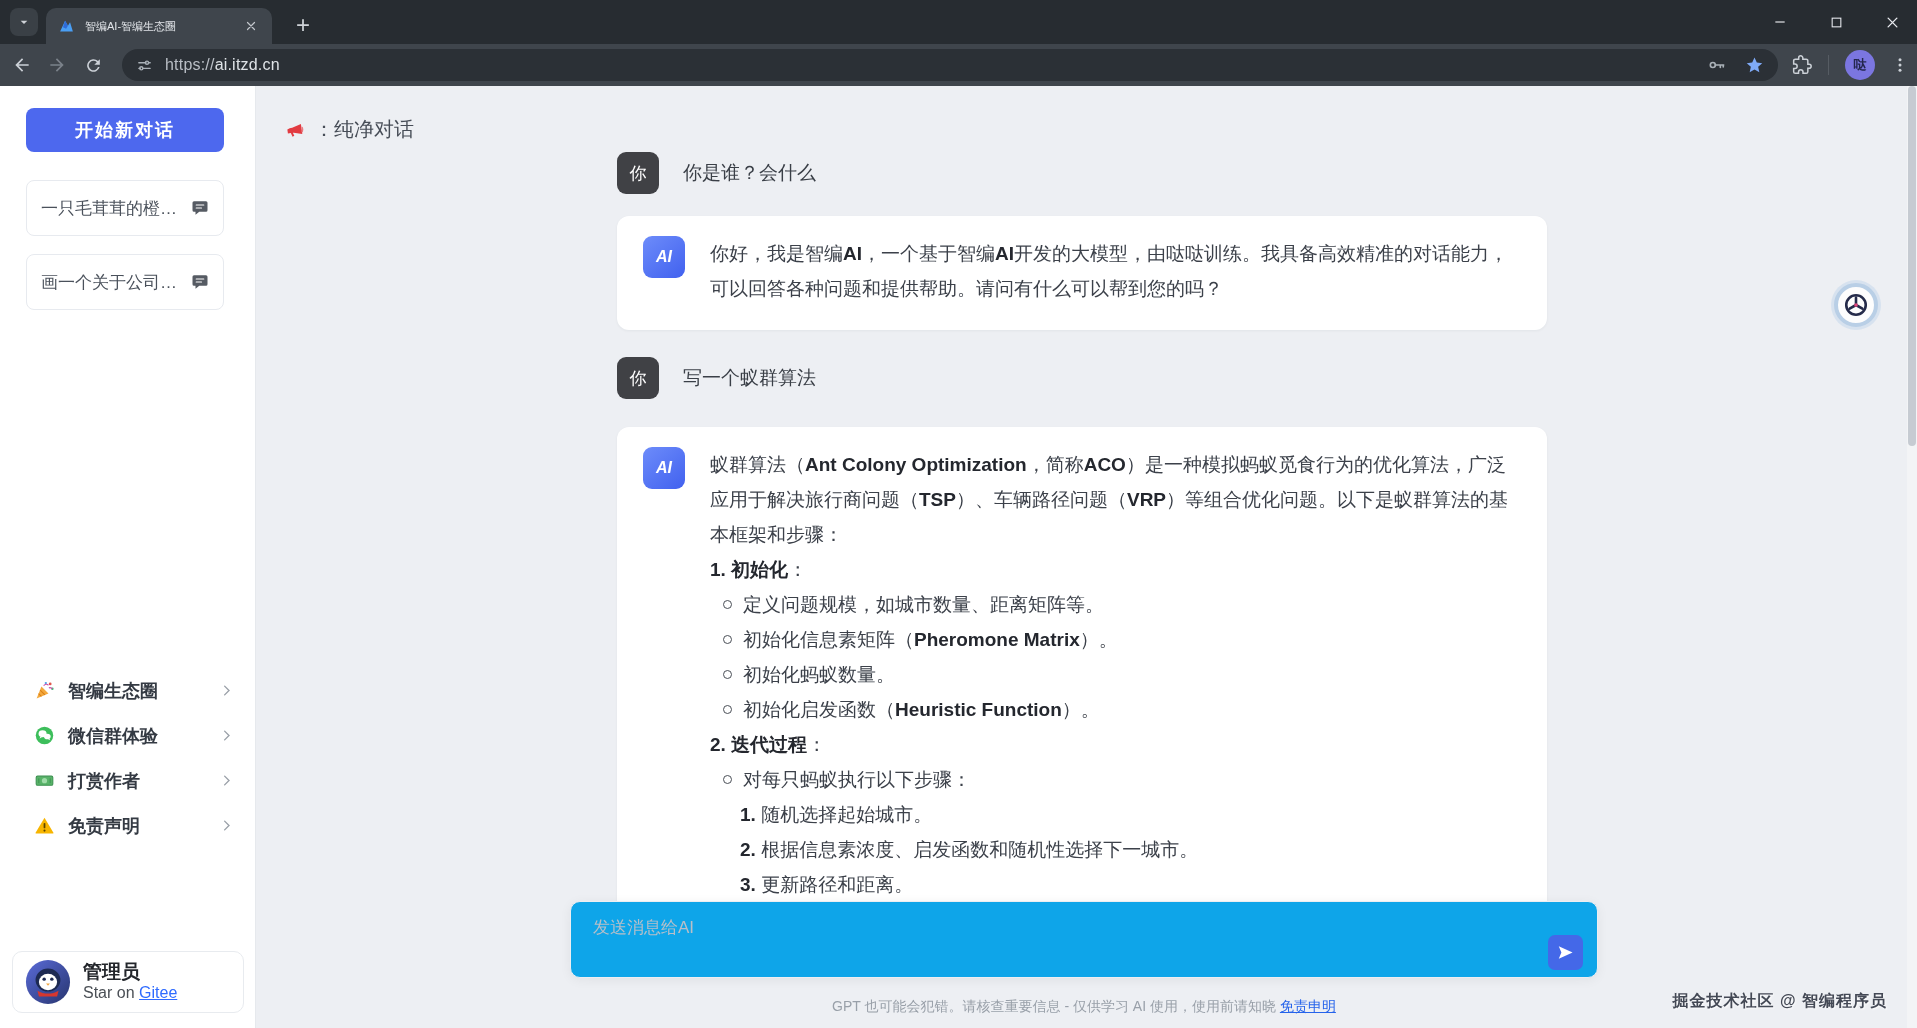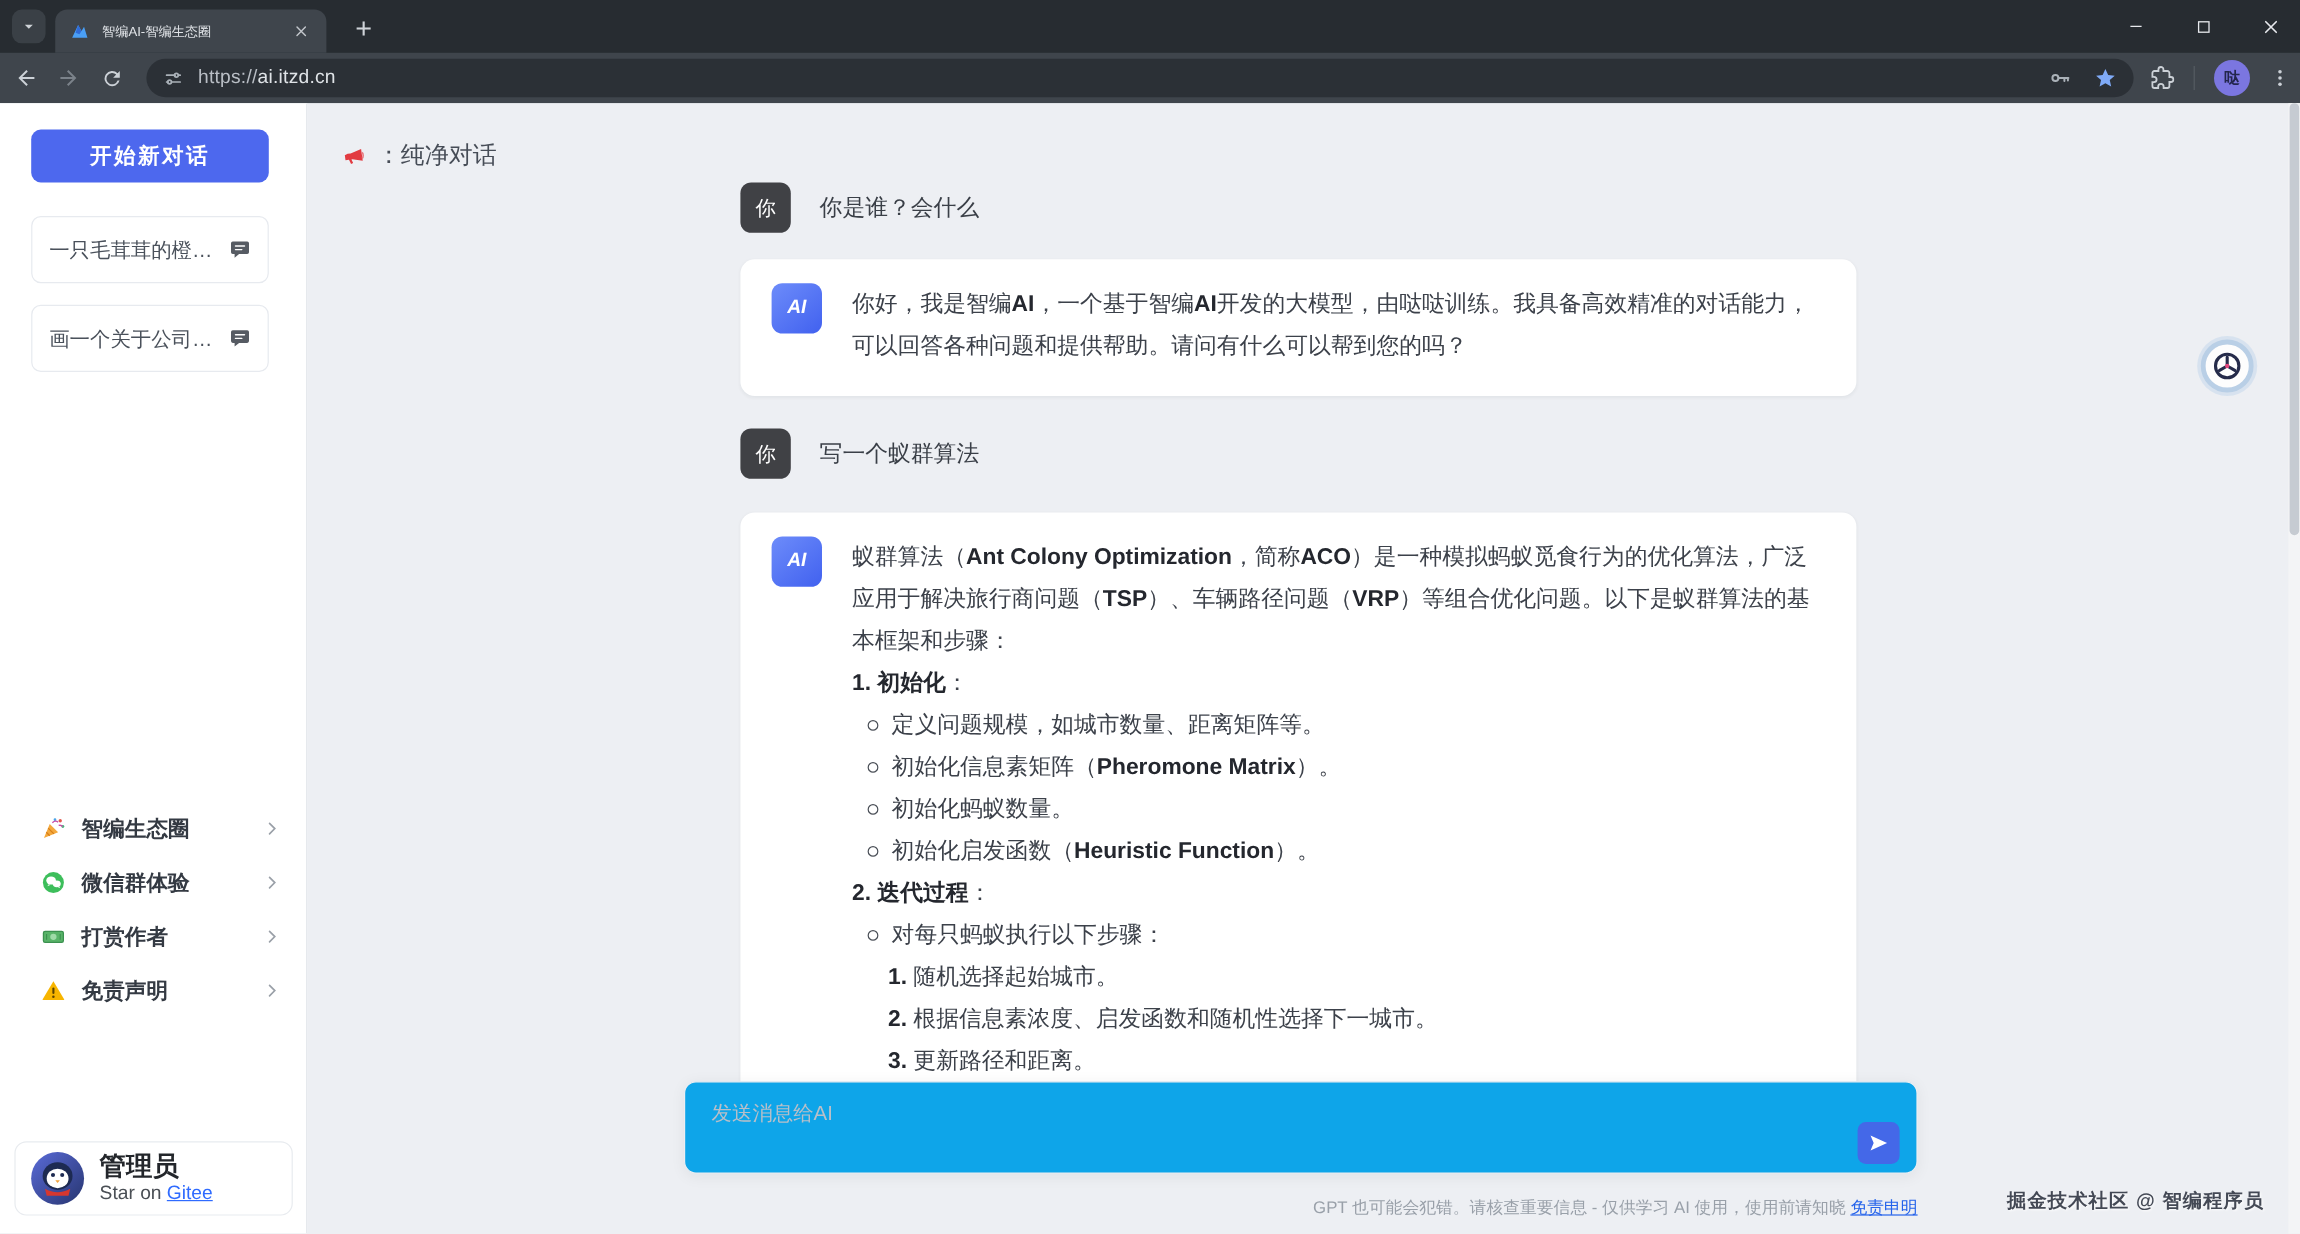--- a/index.html
+++ b/index.html
@@ -41,21 +41,21 @@
     color:#fff;font-size:18px;font-weight:600;display:flex;align-items:center;justify-content:center;letter-spacing:2px;}
   .conv{position:absolute;left:26px;width:198px;height:56px;background:#fff;border:1px solid #e7eaef;border-radius:8px;
     display:flex;align-items:center;padding:0 14px;gap:10px;}
   .conv-title{flex:1;font-size:17px;color:#4a515b;white-space:nowrap;overflow:hidden;text-overflow:ellipsis;}
   .side-links{position:absolute;left:0;bottom:180px;width:256px;}
   .side-link{height:45px;display:flex;align-items:center;padding:0 22px 0 34px;gap:13px;}
   .side-label{flex:1;font-size:18px;font-weight:600;color:#343a43;}
   .chev{color:#9aa0a8;}
   .usercard{position:absolute;left:12px;bottom:15px;width:232px;height:62px;border:1px solid #e8ebef;border-radius:10px;
     display:flex;align-items:center;padding:0 12px;gap:12px;background:#fff;}
-  .uname{font-size:22px;font-weight:700;color:#23262b;line-height:1.25;}
+  .uname{font-size:19px;font-weight:700;color:#23262b;line-height:1.25;}
   .ustar{font-size:16px;color:#4a4f55;line-height:1.3;}
   .ustar a{color:#2f6bff;text-decoration:underline;}
 
   
   .main{position:absolute;left:256px;top:0;width:1661px;height:942px;}
   .chat-header{position:absolute;left:29px;top:30px;display:flex;align-items:center;gap:9px;
     font-size:20px;color:#474d57;}
 
   .chat{position:absolute;left:361px;top:0;width:930px;}
   .row-user{display:flex;align-items:center;gap:24px;}
@@ -78,21 +78,21 @@
   #a2{margin-top:28px;}
 
   
   .composer{position:absolute;left:314px;top:815px;width:1028px;height:77px;background:#0ea5e9;border:1px solid #eceef2;
     border-radius:10px;box-shadow:0 2px 12px rgba(20,26,40,.06);z-index:5;}
   .composer textarea{position:absolute;left:20px;top:12px;width:890px;height:50px;border:0;outline:none;resize:none;
     font-family:inherit;font-size:17px;color:#3a3f47;background:transparent;}
   .composer textarea::placeholder{color:#b9bfc8;}
   .sendbtn{position:absolute;right:14px;bottom:7px;width:35px;height:35px;border-radius:7px;background:#4468e8;
     display:flex;align-items:center;justify-content:center;}
-  .chat-footer{position:absolute;left:314px;top:912px;width:1028px;text-align:right;font-size:14px;color:#99a0a9;z-index:6;}
+  .chat-footer{position:absolute;left:314px;top:912px;width:1028px;text-align:center;font-size:14px;color:#99a0a9;z-index:6;}
   .chat-footer a{color:#2563eb;text-decoration:underline;}
 
   .fab{position:absolute;left:1578px;top:197px;width:44px;height:44px;border-radius:50%;background:#fdfdfd;
     border:4px solid #b9cfe6;box-shadow:0 0 0 3px rgba(176,203,233,.35);display:flex;align-items:center;justify-content:center;z-index:7;}
 
   .watermark{position:absolute;right:30px;bottom:16px;font-size:16px;font-weight:700;color:rgba(52,58,70,.92);
     letter-spacing:1px;text-shadow:1px 1px 2px rgba(255,255,255,.95);z-index:50;pointer-events:none;}
 
   .scrollbar{position:absolute;right:0;top:86px;width:10px;height:942px;background:#f3f4f6;z-index:40;}
   .scroll-thumb{position:absolute;left:1px;top:0;width:8px;height:360px;border-radius:4px;background:#c6cbd2;}

